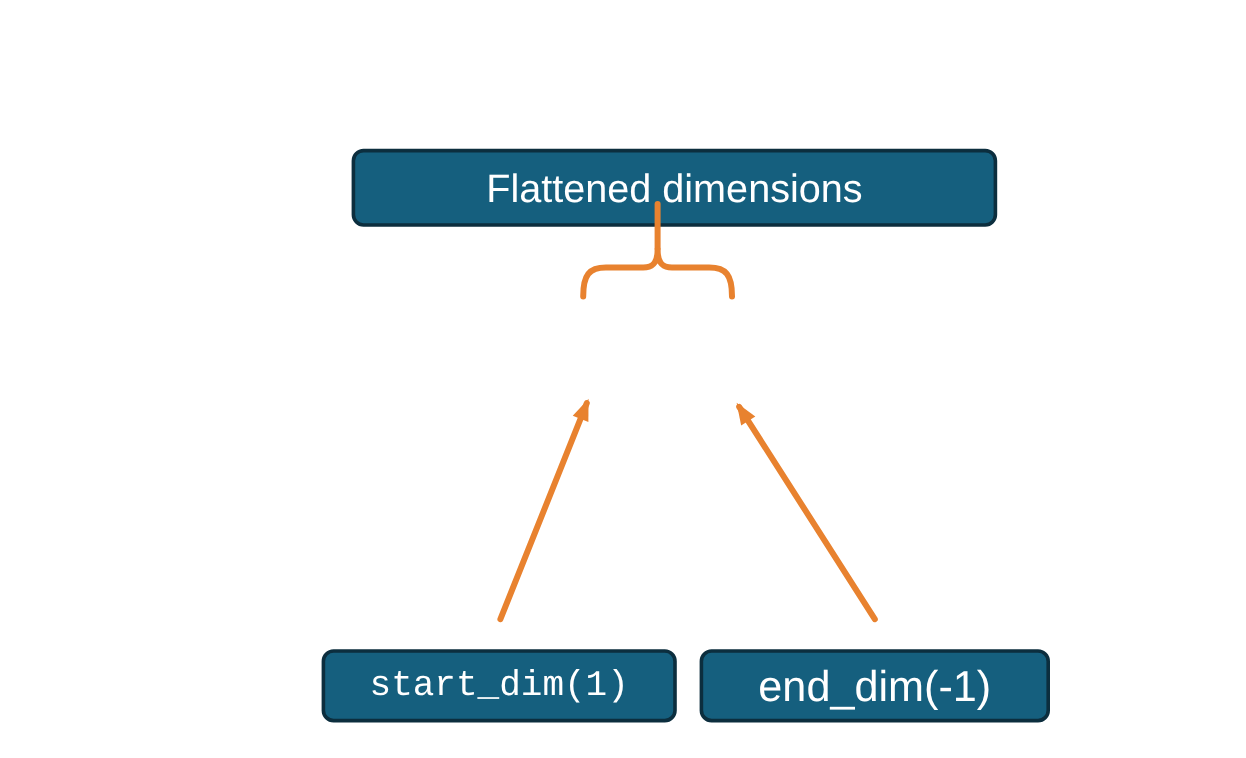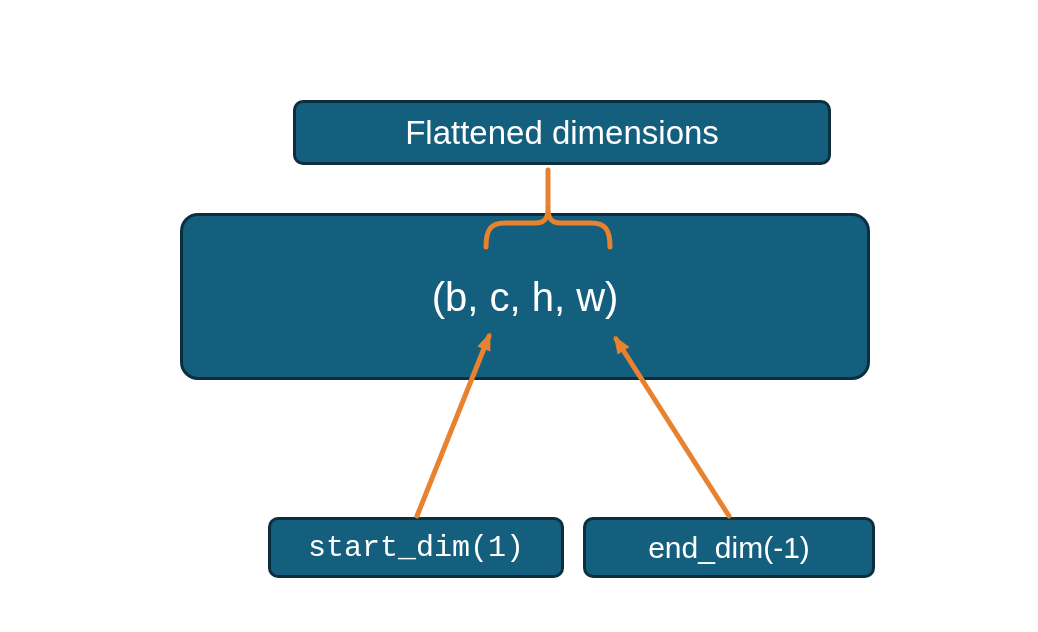--- a/index.html
+++ b/index.html
@@ -26,20 +26,21 @@
   .box {
     position: absolute;
     background: var(--box-fill);
     border: 3px solid var(--box-border);
     color: var(--box-text);
     display: flex;
     align-items: center;
     justify-content: center;
     text-align: center;
     line-height: 1;
+    margin-top: 24px;
   }
   .box--flattened {
     left: 293px;
     top: 100px;
     width: 538px;
     height: 65px;
     border-radius: 10px;
     font-size: 33px;
   }
   .box--tensor {
@@ -58,21 +59,21 @@
     border-radius: 10px;
     font-size: 30px;
     font-family: Liberation Mono, monospace;
   }
   .box--end {
     left: 583px;
     top: 517px;
     width: 292px;
     height: 61px;
     border-radius: 10px;
-    font-size: 30px;
+    font-size: 36px;
   }
   svg.annotations {
     position: absolute;
     left: 0;
     top: 0;
     width: 1038px;
     height: 632px;
     pointer-events: none;
   }
   svg.annotations path {
@@ -89,23 +90,20 @@
 </style>
 </head>
 <body>
 
 <div class="canvas">
 
   <div class="box box--flattened">
     <span>Flattened dimensions</span>
   </div>
 
-  <div class="box box--tensor">
-    <span>(b, c, h, w)</span>
-  </div>
 
   <div class="box box--start">
     <span>start_dim(1)</span>
   </div>
 
   <div class="box box--end">
     <span>end_dim(-1)</span>
   </div>
 
   <svg class="annotations" viewBox="0 0 1038 632" xmlns="http://www.w3.org/2000/svg">

